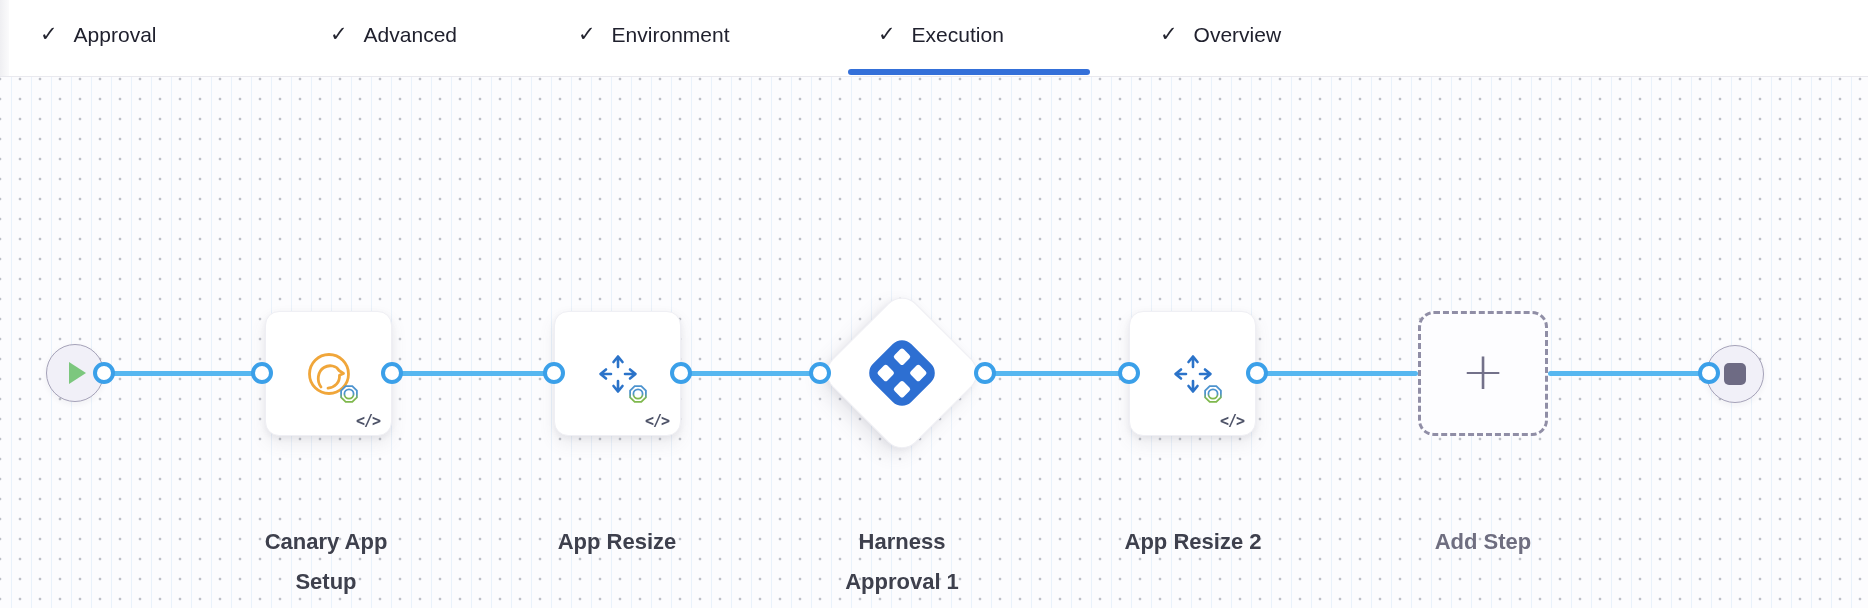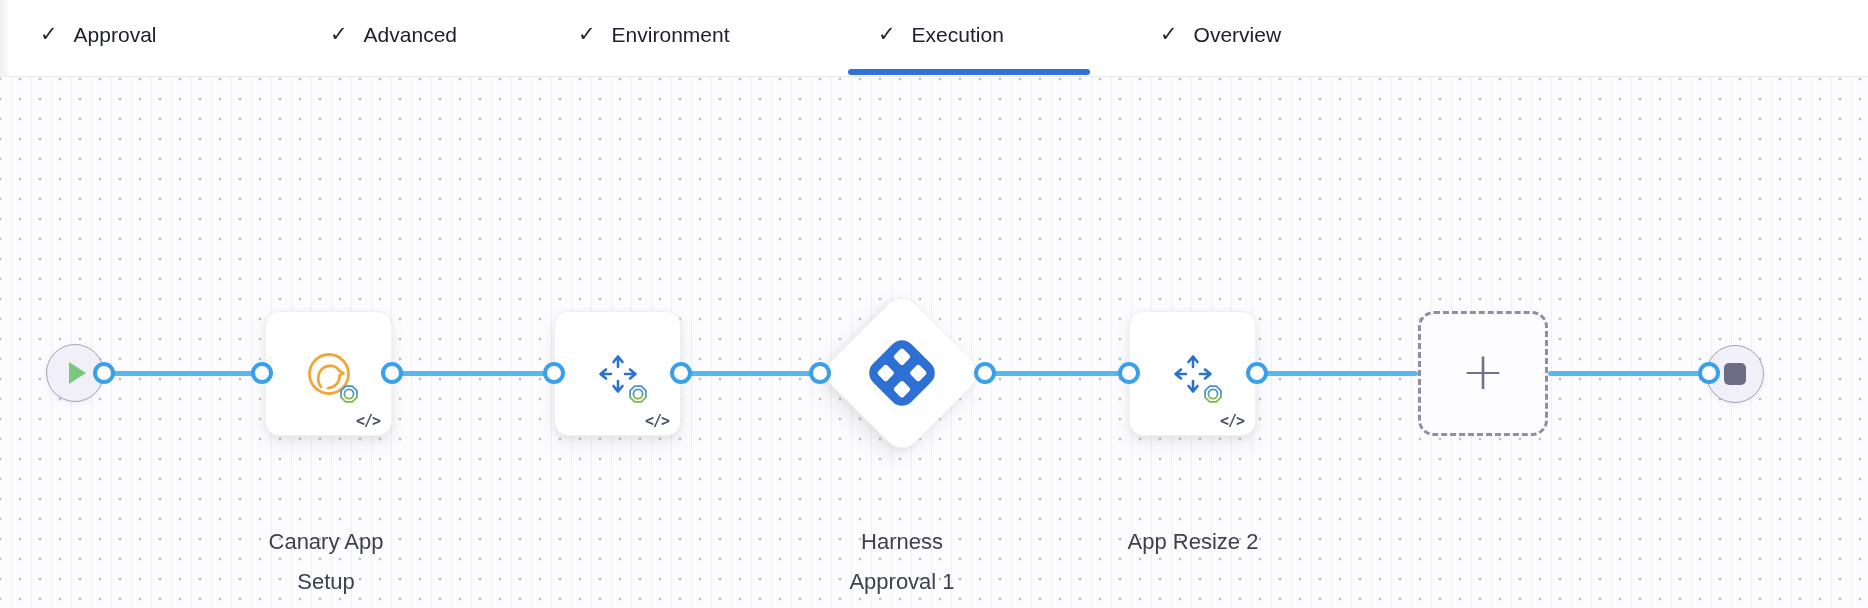--- a/index.html
+++ b/index.html
@@ -89,21 +89,21 @@
   .harness-logo span:nth-child(3){left:9px;top:32px;}
   .harness-logo span:nth-child(4){left:32px;top:32px;}
   .add-step{
     position:absolute;left:1418px;top:235px;width:130px;height:125px;box-sizing:border-box;
     background:#FDFDFF;border:3px dashed #908EA6;border-radius:16px;z-index:2;cursor:pointer;
     display:flex;align-items:center;justify-content:center;
   }
   .plus{font-size:52px;font-weight:300;color:#73718A;line-height:1;font-family:"DejaVu Sans",sans-serif;transform:translateY(-3px);}
   .node-label{
     position:absolute;top:446px;width:156px;text-align:center;
-    font-size:22px;line-height:40px;color:var(--label-text,#3E404D);z-index:2;
+    font-size:22px;line-height:40px;color:var(--label-text,#3E404D);z-index:2;font-weight:bold;
   }
   .node-label.muted{color:#6F6E80;}
   svg .stroke-o{stroke:var(--canary-orange,#F0A63A);}
   svg .stroke-b{stroke:var(--step-icon-blue,#2B73C9);}
 </style>
 </head>
 <body>
 
 <svg width="0" height="0" style="position:absolute" aria-hidden="true">
   <defs>
@@ -223,15 +223,17 @@
   <div class="port" style="left:381px"></div>
   <div class="port" style="left:543px"></div>
   <div class="port" style="left:670px"></div>
   <div class="port" style="left:809px"></div>
   <div class="port" style="left:974px"></div>
   <div class="port" style="left:1118px"></div>
   <div class="port" style="left:1246px"></div>
   <div class="port" style="left:1698px"></div>
 
   <div class="node-label" style="left:248px">Canary App Setup</div>
+  <div class="node-label" style="left:539px">App Resize</div>
   <div class="node-label" style="left:824px">Harness Approval 1</div>
   <div class="node-label" style="left:1115px">App Resize 2</div>
+  <div class="node-label muted" style="left:1405px">Add Step</div>
 </div>
 
 </body></html>

